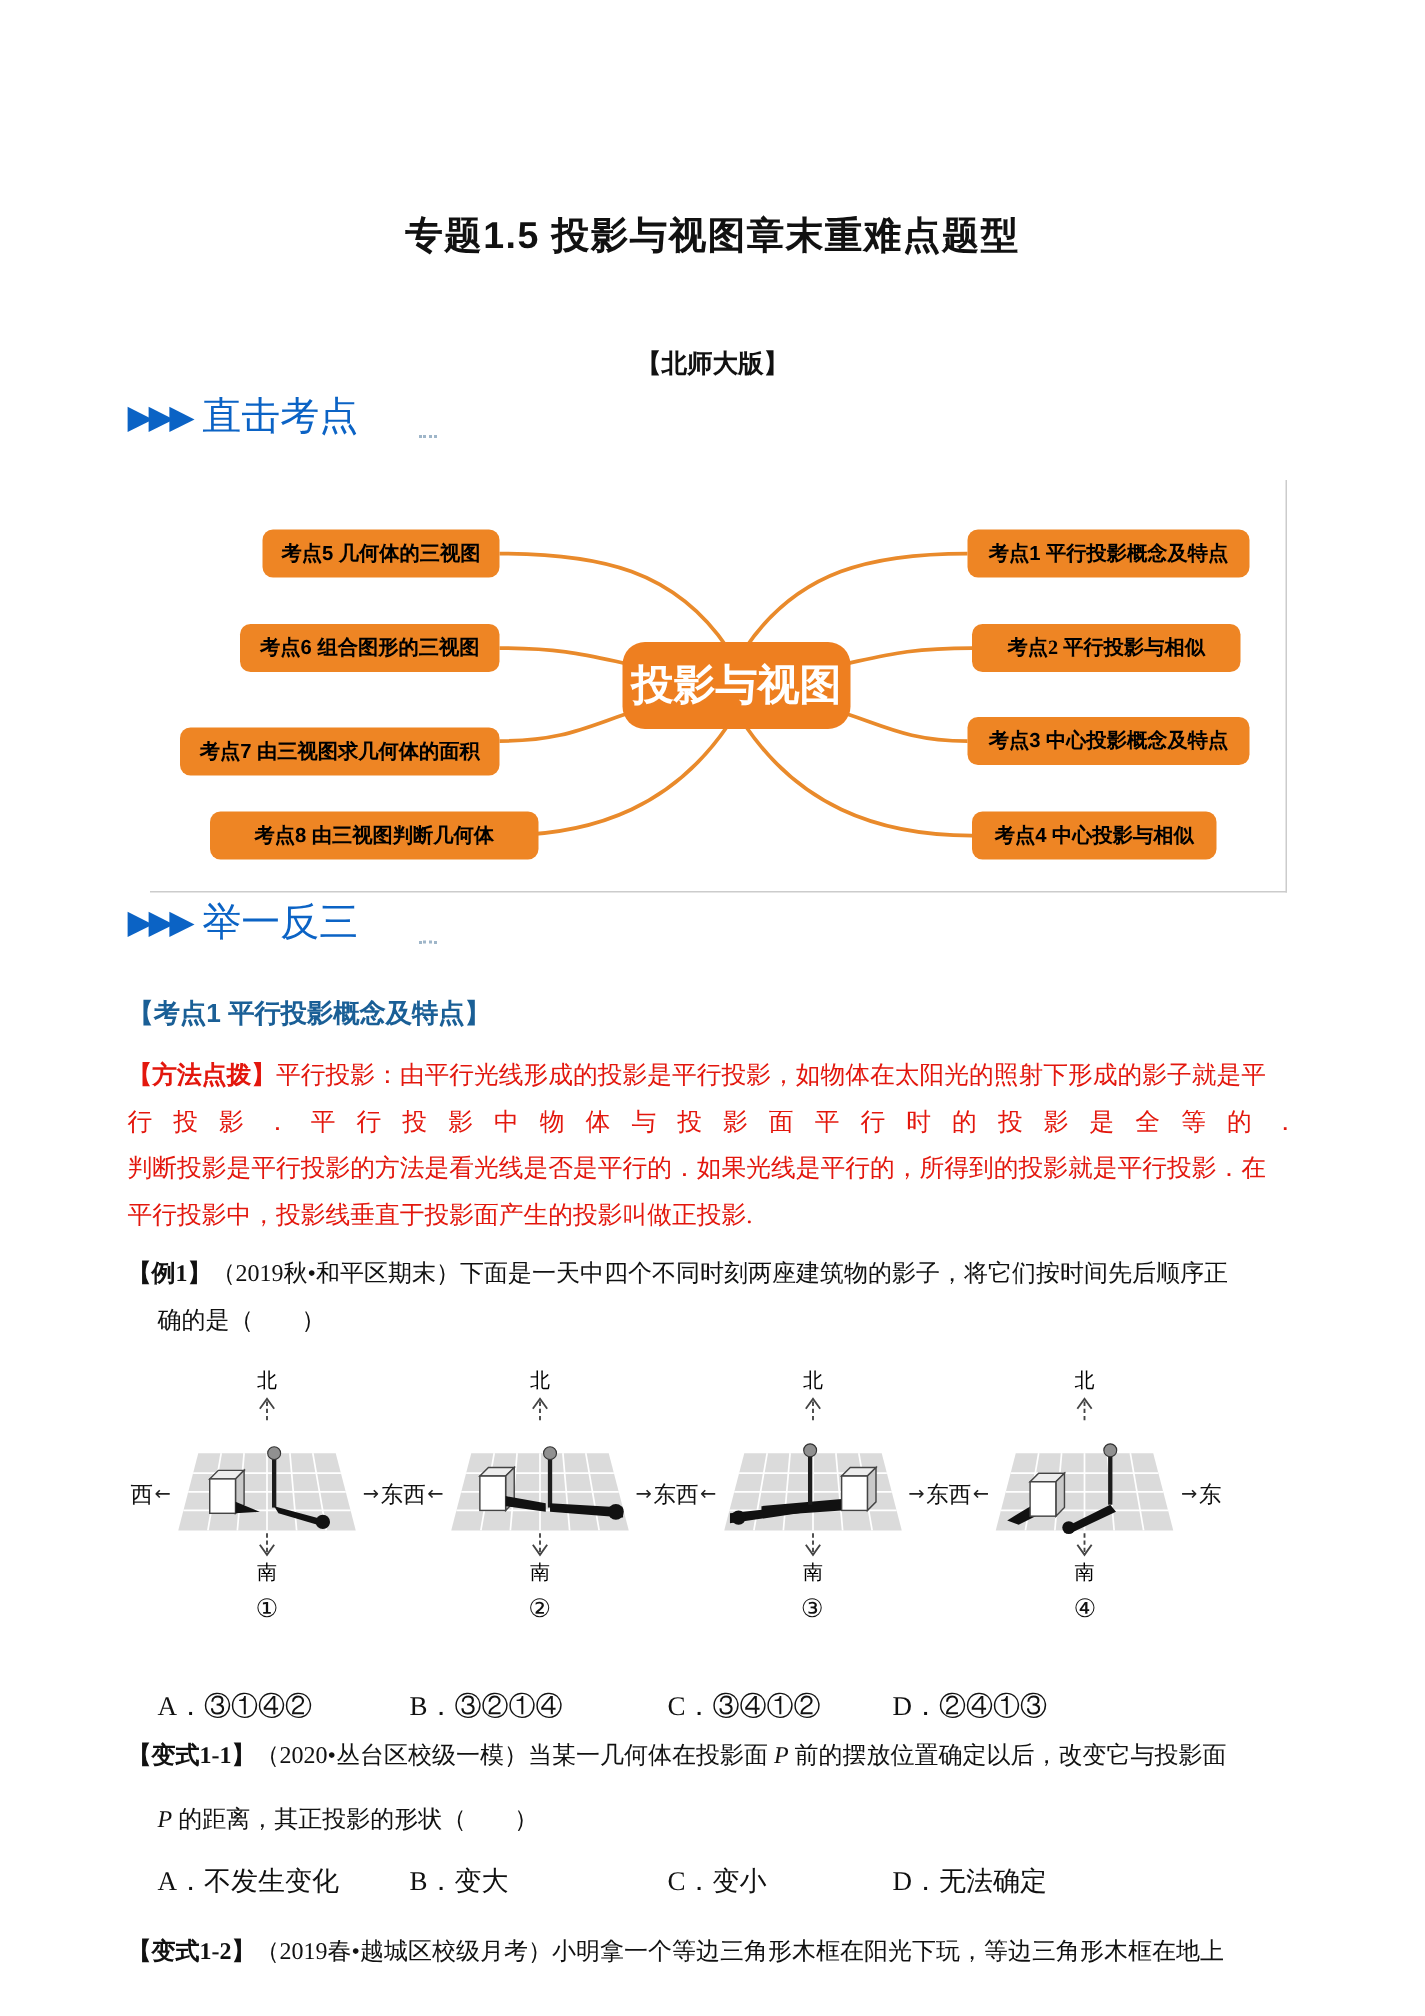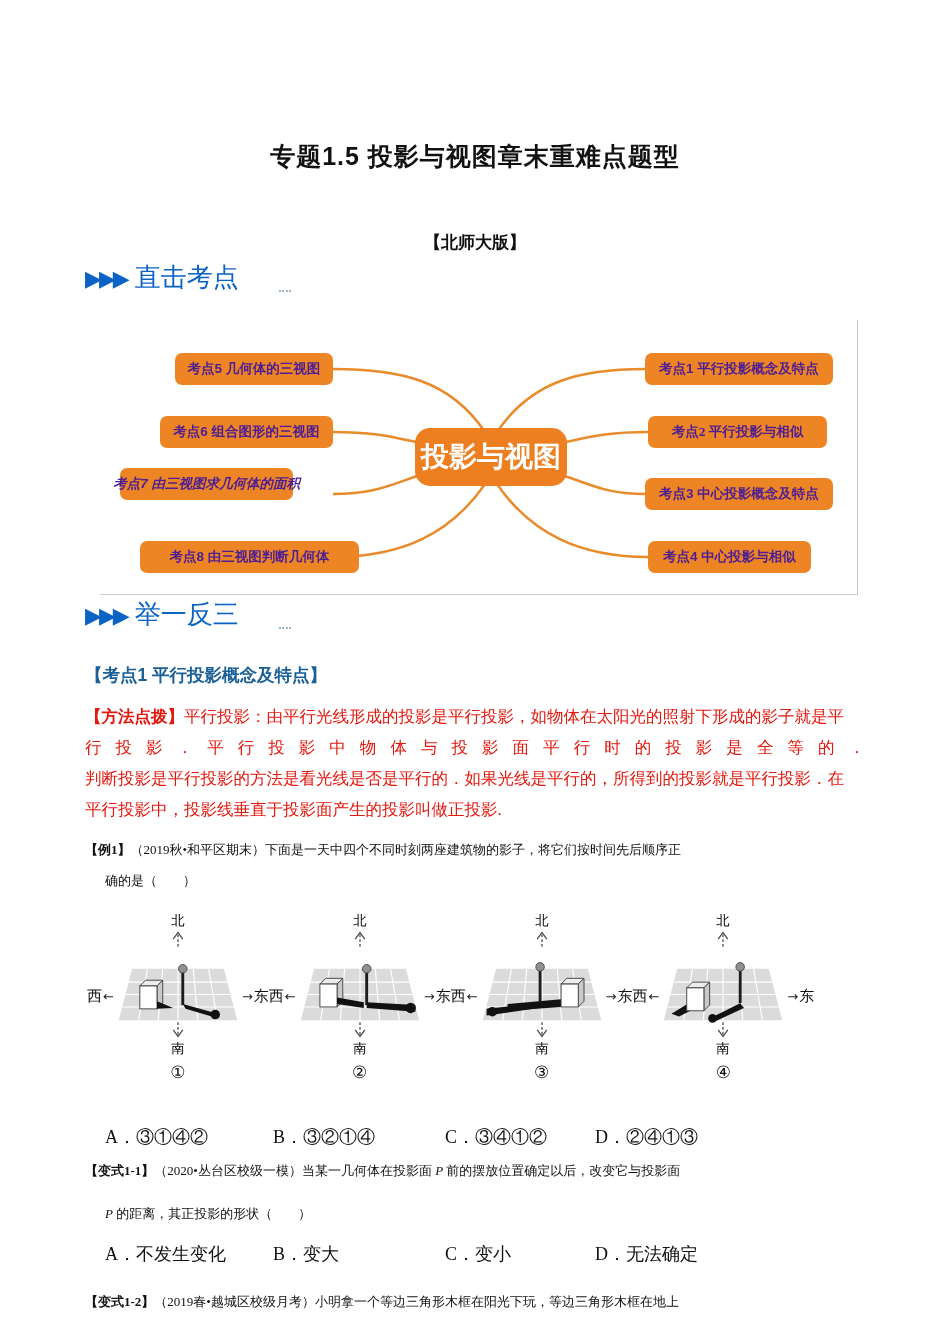--- a/index.html
+++ b/index.html
@@ -33,37 +33,37 @@
     position:relative; margin-left:15px; margin-top:26px;
     width:758px; height:275px;
     border-right:1px solid #ccc; border-bottom:1px solid #ccc;
     background:#fff;
   }
   .mindmap svg.links { position:absolute; left:0; top:0; }
   .mm-node {
     position:absolute; height:32px; border-radius:7px;
     display:flex; align-items:center; justify-content:center;
     font-family:"Liberation Sans", sans-serif; font-weight:bold;
-    font-size:13.5px; color:#4c1d95; white-space:nowrap;
+    font-size:13.5px; color:#000000; white-space:nowrap;
   }
   .mm-center {
     position:absolute; left:315px; top:108px; width:152px; height:58px;
     border-radius:15px; display:flex; align-items:center; justify-content:center;
     font-family:"Liberation Sans", sans-serif; font-weight:bold;
     font-size:28px; color:#fff;
   }
   
   .kd-head {
     margin-top:32px; font-family:"Liberation Sans", sans-serif;
     font-weight:bold; font-size:17.5px;
   }
   .method { margin-top:14px; font-size:16.5px; line-height:31px; }
   .method .mline { width:780px; }
   .method .spread { text-align:justify; text-align-last:justify; }
-  .para { font-size:13px; line-height:31px; margin-top:9px; }
+  .para { font-size:16px; line-height:31px; margin-top:9px; }
   .para .cont { margin-left:20px; }
   .b { font-weight:bold; }
   .it { font-style:italic; }
   
   .figs {
     display:flex; align-items:flex-start; margin-top:14px; margin-left:2px;
   }
   .fig-col { display:flex; flex-direction:column; align-items:center; }
   .fig-num { font-size:17px; margin-top:2px; }
   .dir {
@@ -99,21 +99,21 @@
       <path d="M 330 125 C 295 118, 280 112, 233 112"></path>
       <path d="M 452 125 C 487 118, 502 112, 548 112"></path>
       <path d="M 330 152 C 295 162, 280 174, 233 174"></path>
       <path d="M 452 152 C 487 162, 502 174, 545 174"></path>
       <path d="M 385 164 C 350 215, 300 237, 233 237"></path>
       <path d="M 397 164 C 432 215, 482 237, 548 237"></path>
     </g>
   </svg>
   <div class="mm-node" style="left:75px;  top:33px;  width:158px; background:#EE8524;">考点5 几何体的三视图</div>
   <div class="mm-node" style="left:60px;  top:96px;  width:173px; background:#EE8524;text-align:center;">考点6 组合图形的三视图</div>
-  <div class="mm-node" style="left:20px;  top:148px; width:173px; background:#EE8524;font-style:italic;">考点7 由三视图求几何体的面积</div>
+  <div class="mm-node" style="left:20px;  top:165px; width:213px; background:#EE8524;">考点7 由三视图求几何体的面积</div>
   <div class="mm-node" style="left:40px;  top:221px; width:219px; background:#EE8524;">考点8 由三视图判断几何体</div>
   <div class="mm-node" style="left:545px; top:33px;  width:188px; background:#EE8524;">考点1 平行投影概念及特点</div>
   <div class="mm-node" style="left:548px; top:96px;  width:179px; background:#EE8524;font-family:Liberation Serif, serif;">考点2 平行投影与相似</div>
   <div class="mm-node" style="left:545px; top:158px; width:188px; background:#EE8524;">考点3 中心投影概念及特点</div>
   <div class="mm-node" style="left:548px; top:221px; width:163px; background:#EE8524;">考点4 中心投影与相似</div>
   <div class="mm-center" style="background:#EE7F20;">投影与视图</div>
 </div>
 
 <div class="sec-head" style="color:#0B63C5; margin-top:4px;">
   <span class="tris">▶▶▶</span>

